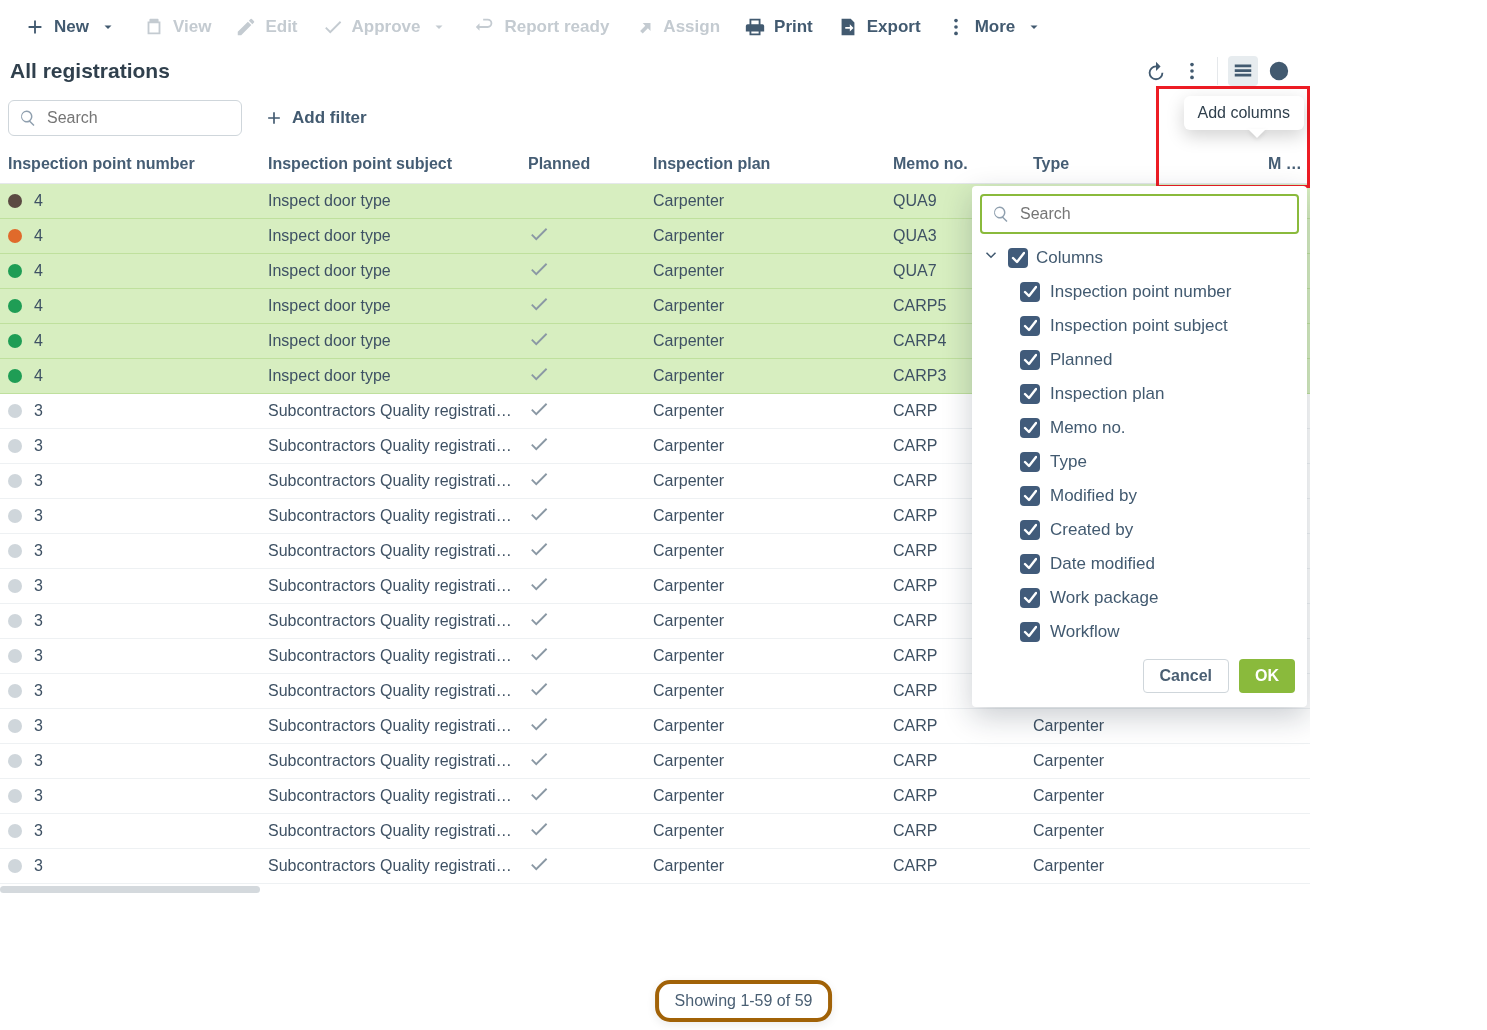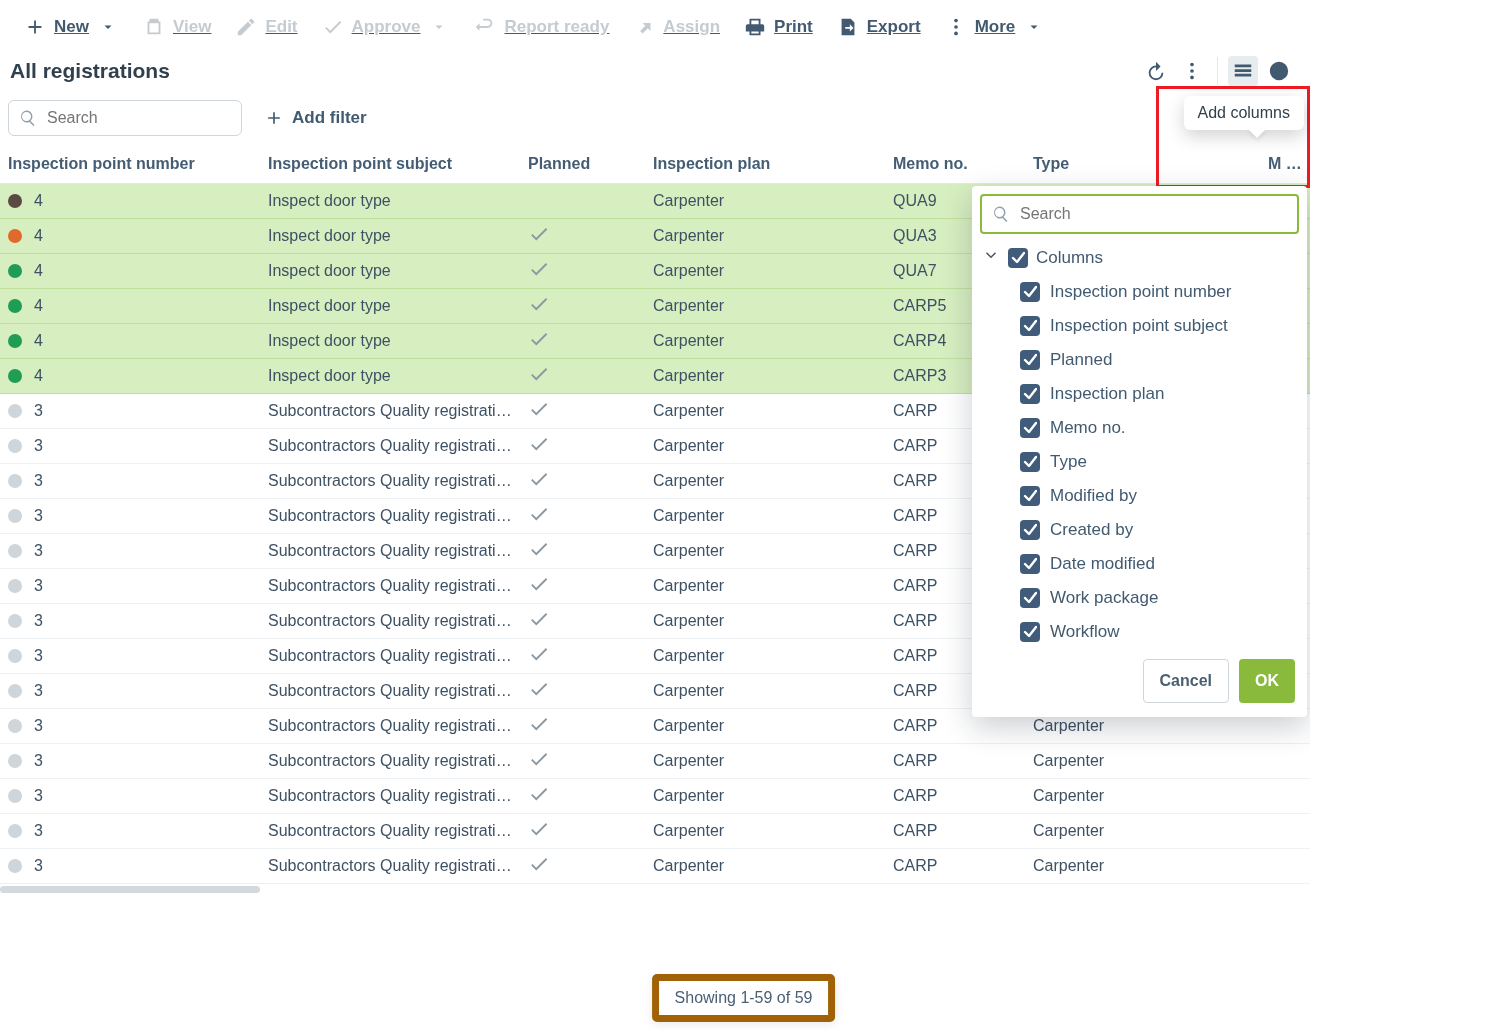--- a/index.html
+++ b/index.html
@@ -24,21 +24,20 @@
     background: #fff;
     width: 1310px;   
   }
 
   
   .toolbar {
     display: flex;
     align-items: center;
     gap: 4px;
     padding: 10px 10px 8px 14px;
-    text-decoration: underline;
   }
   .tbtn {
     display: inline-flex;
     align-items: center;
     gap: 8px;
     padding: 6px 10px;
     border-radius: 4px;
     cursor: pointer;
     color: var(--text);
     font-weight: 600;
@@ -239,40 +238,40 @@
     background: var(--chk);
     display: inline-flex; align-items: center; justify-content: center;
     flex: 0 0 20px;
   }
   .chk svg { width: 14px; height: 14px; }
   .colpicker .footer {
     display: flex; justify-content: flex-end; gap: 10px;
     padding: 10px 4px 8px 4px;
   }
   .btn {
-    height: 44px;
+    height: 34px;
     padding: 2px 16px;
     display: inline-flex; align-items: center; justify-content: center;
     border-radius: 4px;
     font-size: 16px;
     font-weight: 600;
     cursor: pointer;
   }
   .btn.secondary { border: 1px solid #cfd6db; color: #4a5f73; background: #fff; }
   .btn.primary   { background: var(--accent); color: #fff; }
 
   
   .statuspill {
     position: fixed;
     left: 50%;
     bottom: 8px;
     transform: translateX(-50%);
     background: #fff;
-    border: 7px solid #a16207;
-    border-radius: 5px;
+    border: 4px solid #a16207;
+    border-radius: 15px;
     padding: 8px 16px;
     box-shadow: 0 3px 10px rgba(0,0,0,.08);
     font-size: 16px;
     color: #4a5f73;
     z-index: 10;
   }
 </style>
 </head>
 <body>
 

